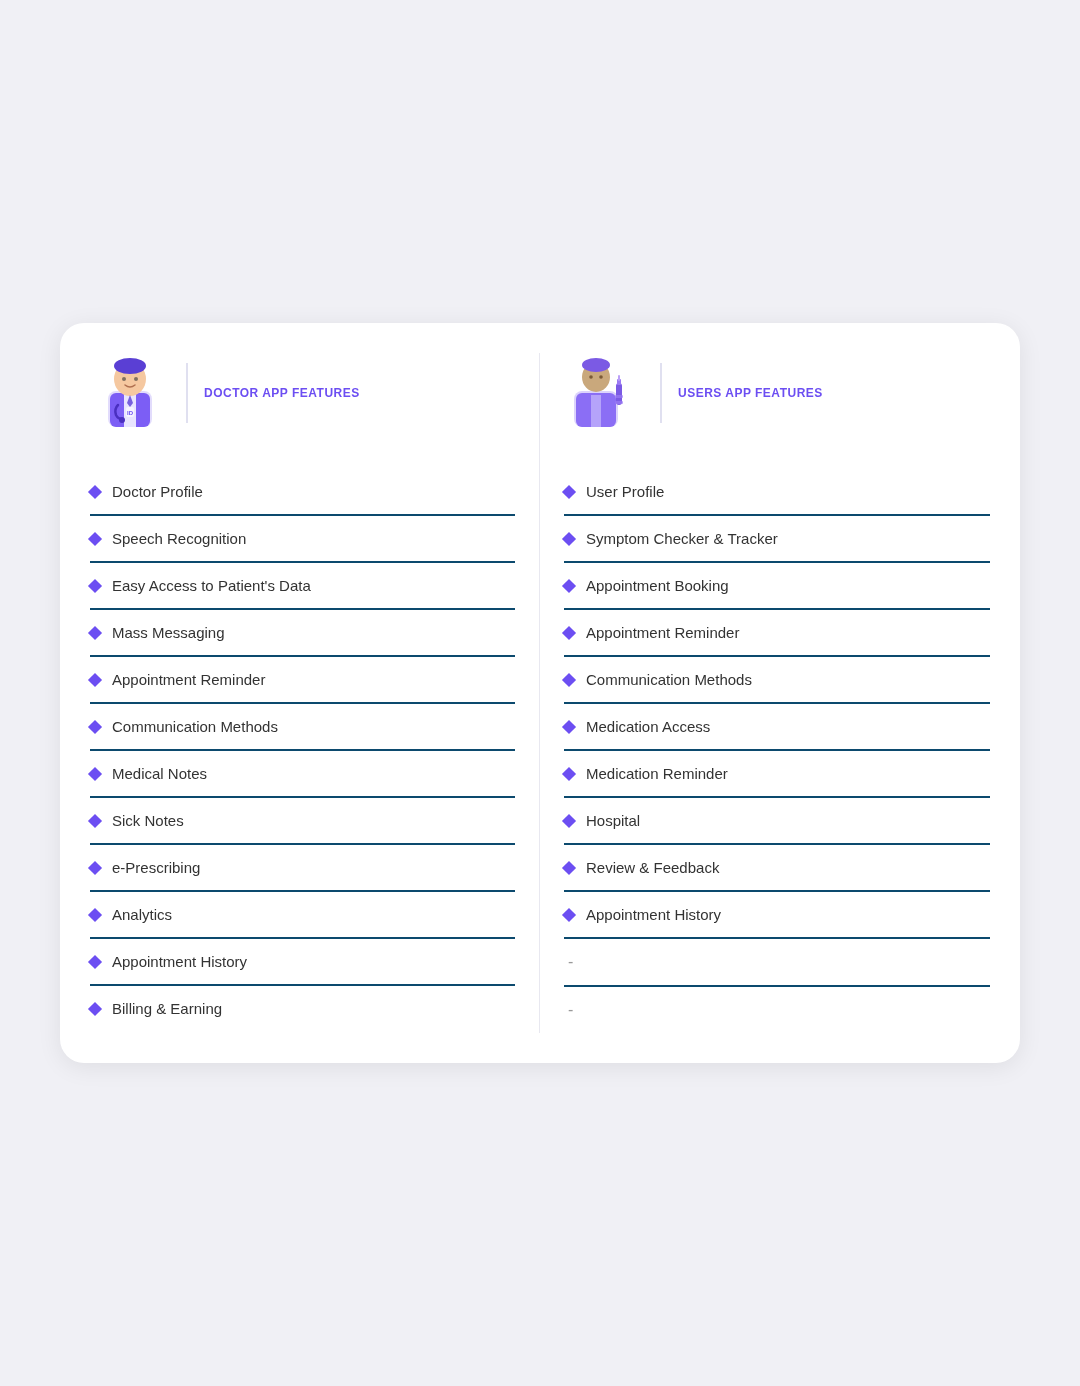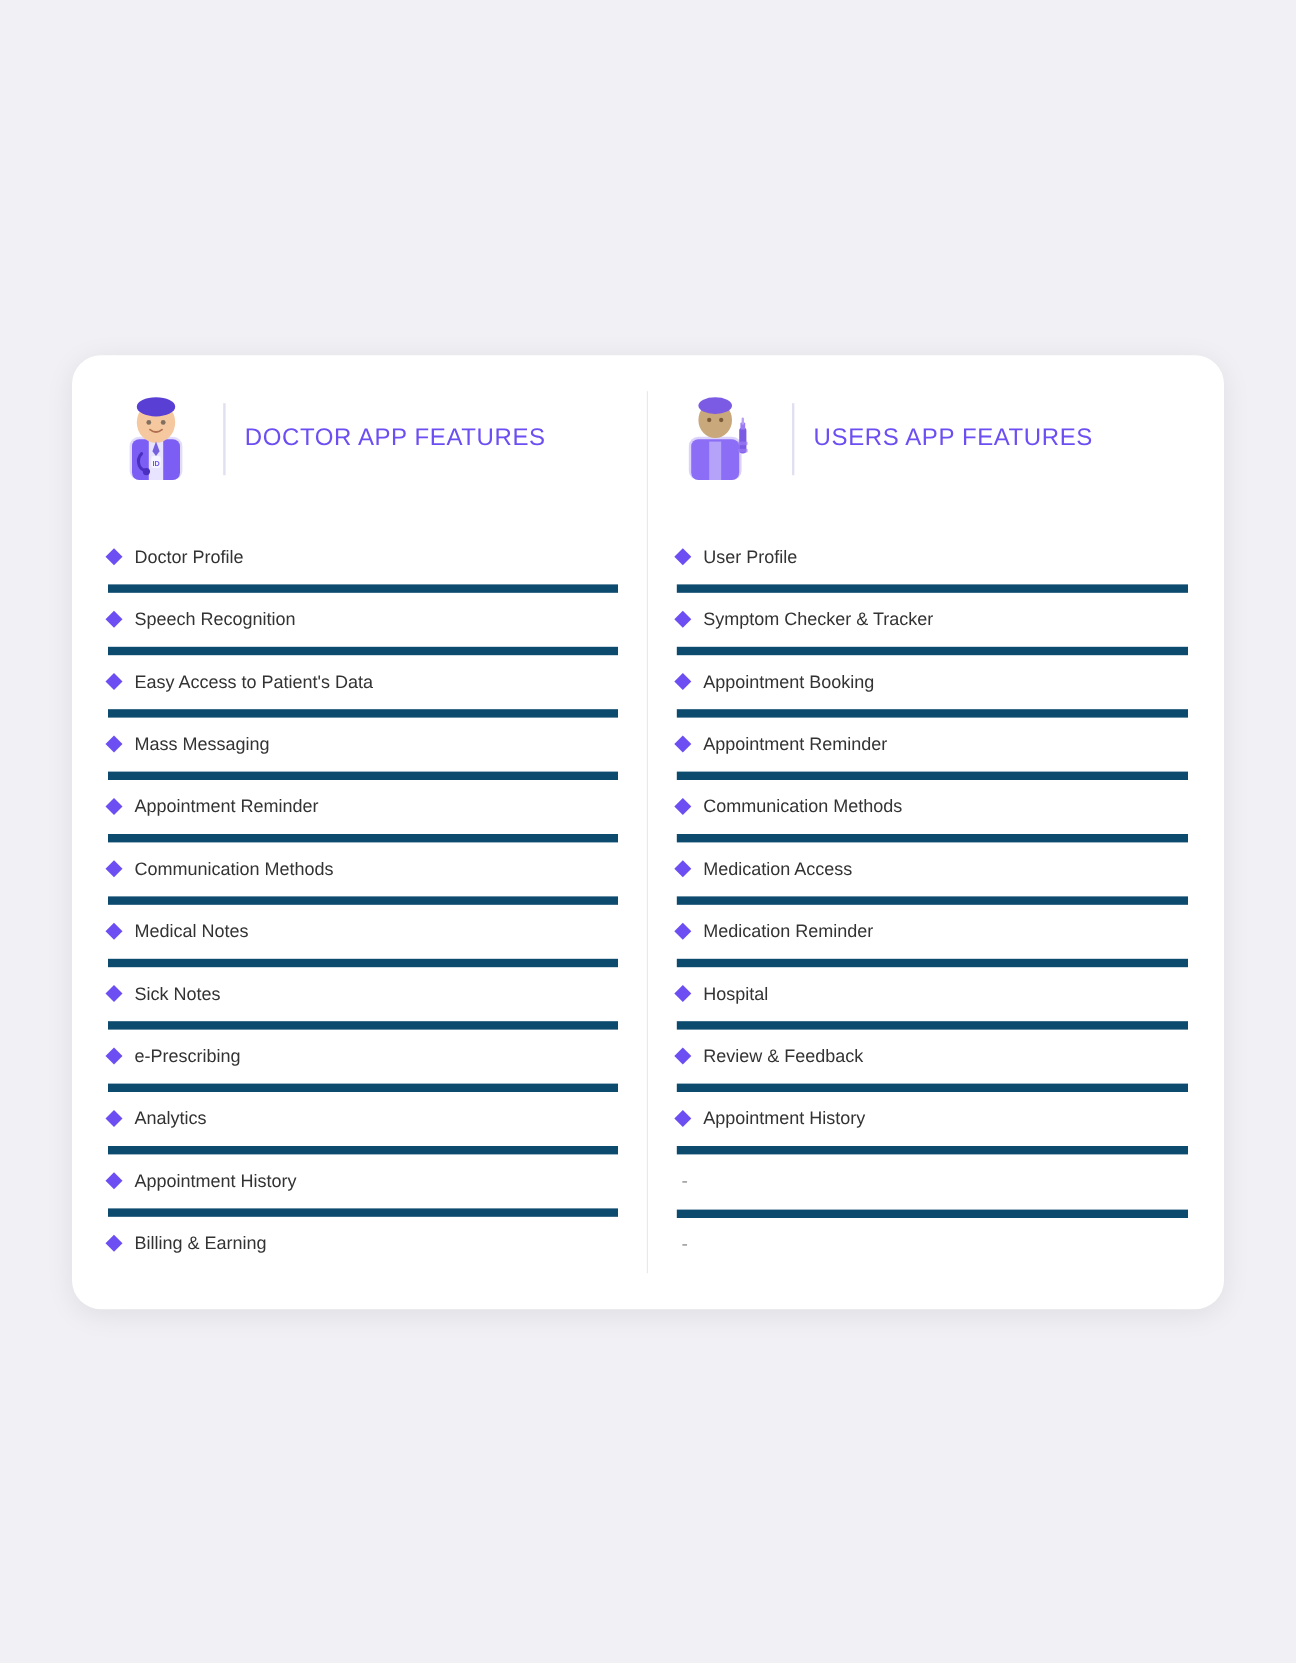--- a/index.html
+++ b/index.html
@@ -54,37 +54,37 @@
     }
 
     .header-divider {
       width: 2px;
       height: 60px;
       background: #e0e0f0;
       flex-shrink: 0;
     }
 
     .col-title {
-      font-size: 20px;
-      font-weight: 400;
+      font-size: 12px;
+      font-weight: 700;
       color: #6c4ef2;
       letter-spacing: 0.5px;
       text-transform: uppercase;
     }
 
     .feature-list {
       list-style: none;
     }
 
     .feature-item {
       display: flex;
       align-items: center;
       gap: 12px;
       padding: 14px 0;
-      border-bottom: 7px solid #0c4a6e;
+      border-bottom: 2px solid #0c4a6e;
       font-size: 15px;
       color: #333;
     }
 
     .feature-item:last-child {
       border-bottom: none;
     }
 
     .diamond {
       width: 10px;

